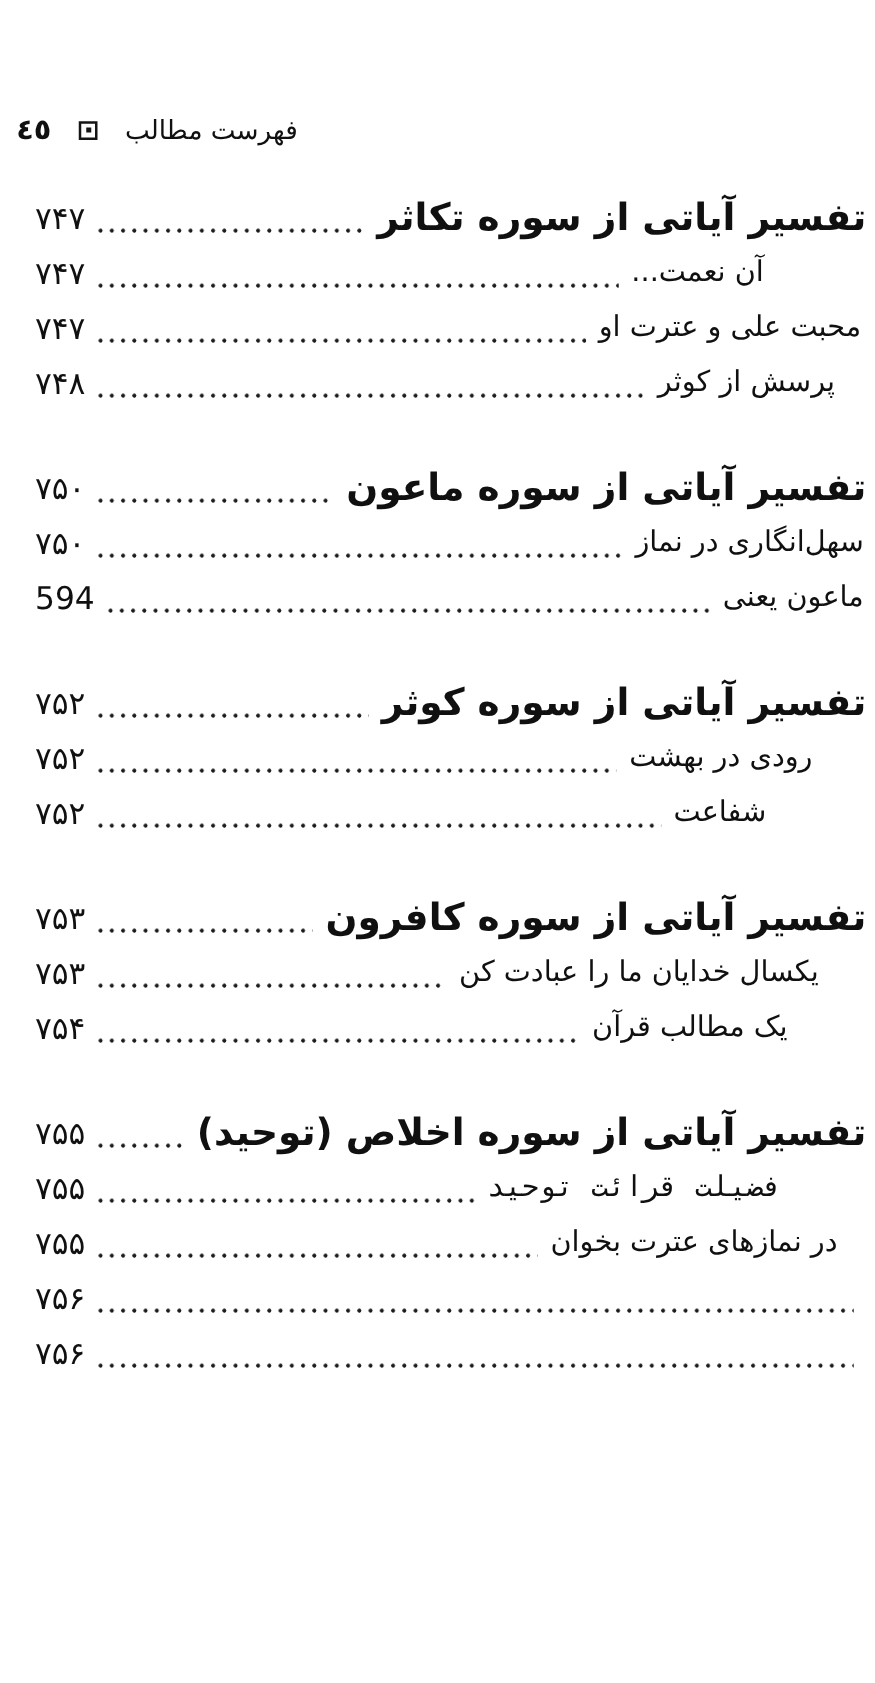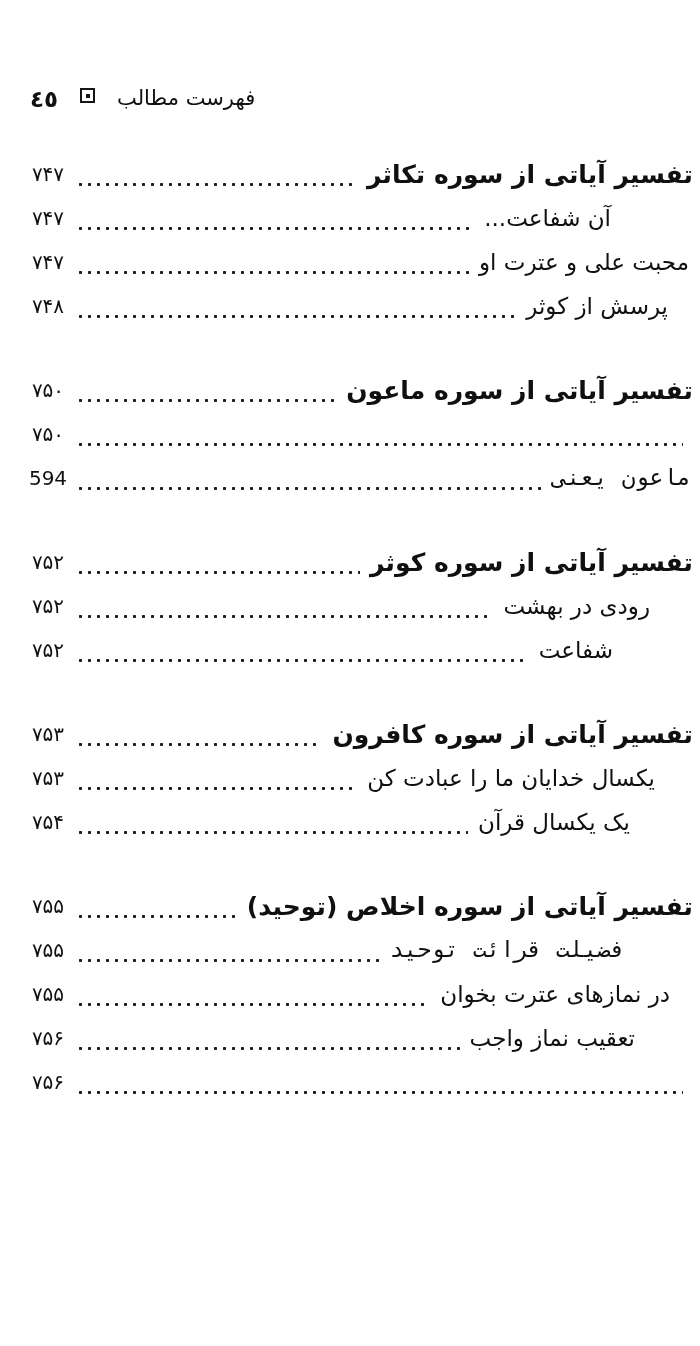--- a/index.html
+++ b/index.html
@@ -7,23 +7,23 @@
     width: 700px; height: 1346px;
     background: #ffffff;
     color: #101010;
     font-family: "DejaVu Sans", sans-serif;
     overflow: hidden;
   }
   
   .running-head {
     display: flex;
     direction: ltr;
-    align-items: flex-start;
+    align-items: center;
     gap: 22px;
-    margin: 88px 0 0 30px;
+    margin: 88px 0 0 13px;
     height: 32px;
   }
   .pagenum { font-weight: 700; font-size: 23px; line-height: 1; }
   .head-square {
     width: 11px; height: 11px;
     border: 2px solid #151515;
     display: inline-flex; align-items: center; justify-content: center;
     box-sizing: content-box;
   }
   .head-square .inner { width: 4px; height: 4px; background: #151515; }
@@ -32,26 +32,26 @@
   
   .toc { margin-top: 32px; padding: 0 7px 0 28px; }
   .toc-section + .toc-section { margin-top: 40px; }
   .toc-row {
     direction: rtl;
     display: flex;
     align-items: center;
     height: 44px;
   }
   .toc-row .t { white-space: nowrap; }
-  .section-row .t { font-weight: 700; font-size: 25px; }
+  .section-row .t { font-weight: 700; font-size: 30px; }
   .entry-row .t { font-size: 23px; }
   .toc-row .n {
-    font-size: 20px;
+    font-size: 25px;
     direction: ltr;
-    text-align: center;
+    text-align: right;
     min-width: 40px;
     white-space: nowrap;
   }
   .dots {
     flex: 1 1 auto;
     min-width: 14px;
     height: 5px;
     align-self: flex-end;
     margin: 0 10px 9px 10px;
     background-image: radial-gradient(circle at 2.5px 2.5px, #1b1b1b 1.35px, rgba(0,0,0,0) 1.8px);
@@ -74,21 +74,21 @@
   </div>
 
   <div class="toc" id="toc-root">
       <div class="toc-section">
         <div class="toc-row section-row">
       <span class="t">تفسیر آیاتی از سوره تکاثر</span>
       <span class="dots"></span>
       <span class="n">۷۴۷</span>
     </div>
         <div class="toc-row entry-row">
-      <span class="t" style="padding-right: 82px;">آن شفاعت...</span>
+      <span class="t" style="padding-right: 82px;">آن نعمت...</span>
       <span class="dots"></span>
       <span class="n">۷۴۷</span>
     </div>
         <div class="toc-row entry-row">
       <span class="t" style="padding-right: 4px;">محبت علی و عترت او</span>
       <span class="dots"></span>
       <span class="n">۷۴۷</span>
     </div>
         <div class="toc-row entry-row">
       <span class="t" style="padding-right: 25px;">پرسش از کوثر</span>
@@ -96,25 +96,26 @@
       <span class="n">۷۴۸</span>
     </div>
       </div>
       <div class="toc-section">
         <div class="toc-row section-row">
       <span class="t">تفسیر آیاتی از سوره ماعون</span>
       <span class="dots"></span>
       <span class="n">۷۵۰</span>
     </div>
         <div class="toc-row entry-row">
+      <span class="t" style="padding-right: 2px;">سهل‌انگاری در نماز</span>
       <span class="dots"></span>
       <span class="n">۷۵۰</span>
     </div>
         <div class="toc-row entry-row">
-      <span class="t" style="padding-right: 2px; font-family: Liberation Mono, monospace;">ماعون یعنی</span>
+      <span class="t" style="padding-right: 2px;">ماعون یعنی</span>
       <span class="dots"></span>
       <span class="n">594</span>
     </div>
       </div>
       <div class="toc-section">
         <div class="toc-row section-row">
       <span class="t">تفسیر آیاتی از سوره کوثر</span>
       <span class="dots"></span>
       <span class="n">۷۵۲</span>
     </div>
@@ -134,21 +135,21 @@
       <span class="t">تفسیر آیاتی از سوره کافرون</span>
       <span class="dots"></span>
       <span class="n">۷۵۳</span>
     </div>
         <div class="toc-row entry-row">
       <span class="t" style="padding-right: 38px;">یکسال خدایان ما را عبادت کن</span>
       <span class="dots"></span>
       <span class="n">۷۵۳</span>
     </div>
         <div class="toc-row entry-row">
-      <span class="t" style="padding-right: 63px;">یک یکسال قرآن</span>
+      <span class="t" style="padding-right: 63px;">یک مطالب قرآن</span>
       <span class="dots"></span>
       <span class="n">۷۵۴</span>
     </div>
       </div>
       <div class="toc-section">
         <div class="toc-row section-row">
       <span class="t">تفسیر آیاتی از سوره اخلاص (توحید)</span>
       <span class="dots"></span>
       <span class="n">۷۵۵</span>
     </div>
@@ -156,21 +157,20 @@
       <span class="t" style="padding-right: 68px; font-family: Liberation Mono, monospace;">فضیلت قرائت توحید</span>
       <span class="dots"></span>
       <span class="n">۷۵۵</span>
     </div>
         <div class="toc-row entry-row">
       <span class="t" style="padding-right: 23px;">در نمازهای عترت بخوان</span>
       <span class="dots"></span>
       <span class="n">۷۵۵</span>
     </div>
         <div class="toc-row entry-row">
-      <span class="t" style="padding-right: 58px;">تعقیب نماز واجب</span>
       <span class="dots"></span>
       <span class="n">۷۵۶</span>
     </div>
         <div class="toc-row entry-row">
       <span class="dots"></span>
       <span class="n">۷۵۶</span>
     </div>
       </div>
     </div>
 

